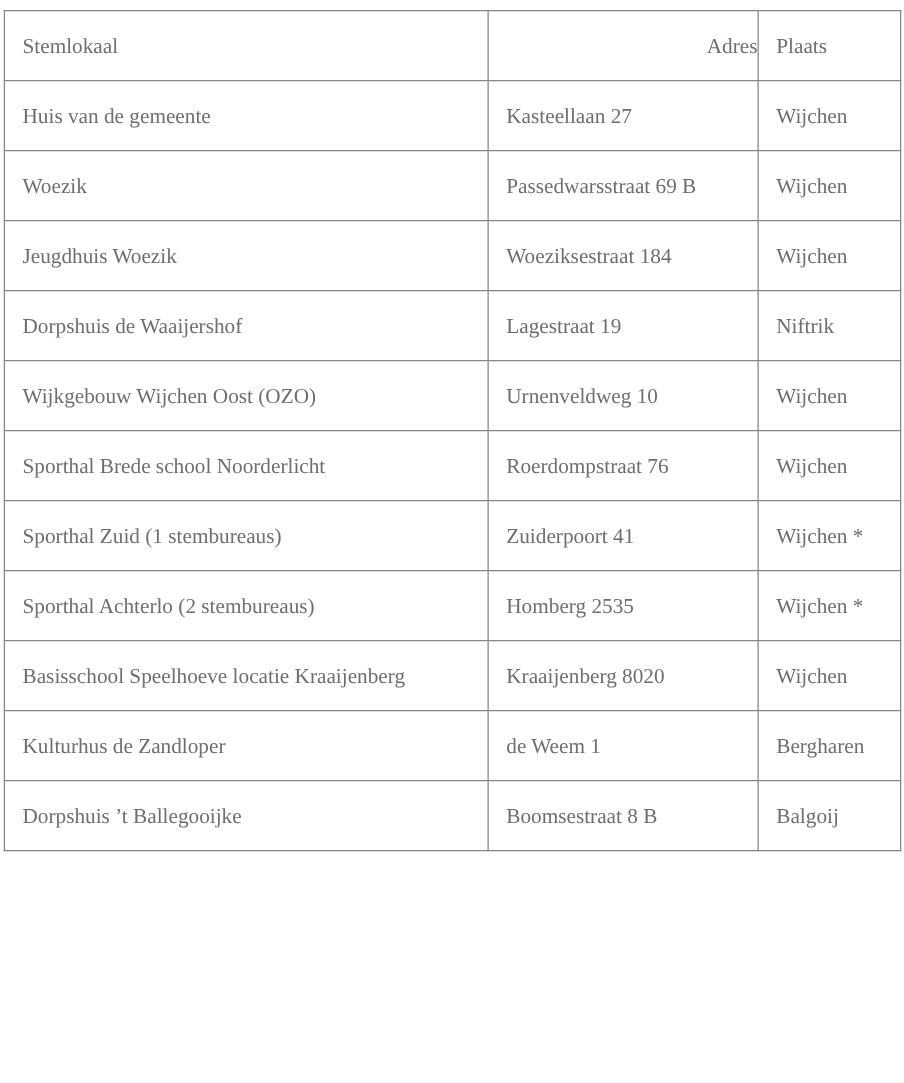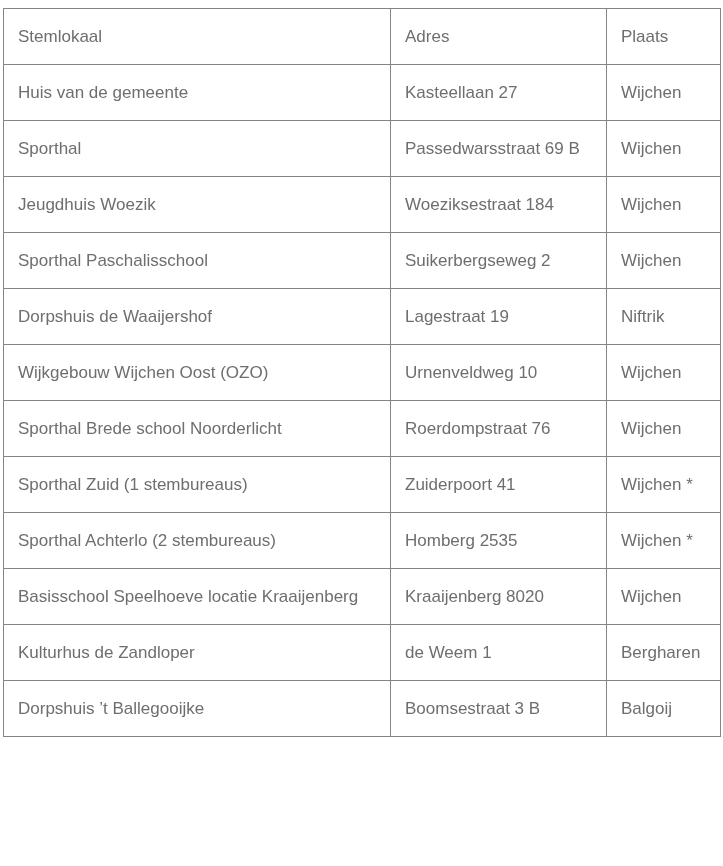--- a/index.html
+++ b/index.html
@@ -12,23 +12,24 @@
     color: #6e6e6e;
   }
   td, th {
     border: 1.5px solid #858585;
     height: 56px;
     padding: 0 0 0 14px;
     text-align: left;
     font-weight: normal;
     white-space: nowrap;
     box-sizing: border-box;
+    font-family: Liberation Serif, serif;
   }
   .c1 { width: 387px; }
-  .c2 { width: 216px; }
+  .c2 { width: 216px; text-align: right; }
   .c3 { width: 114px; }
 </style>
 </head>
 <body>
 
 <div class="wrap">
   <table>
     <thead>
       <tr>
         <th class="c1">Stemlokaal</th>
@@ -36,32 +37,27 @@
         <th class="c3">Plaats</th>
       </tr>
     </thead>
     <tbody>
       <tr>
         <td>Huis van de gemeente</td>
         <td>Kasteellaan 27</td>
         <td>Wijchen</td>
       </tr>
       <tr>
-        <td>Sporthal</td>
+        <td>Woezik</td>
         <td>Passedwarsstraat 69 B</td>
         <td>Wijchen</td>
       </tr>
       <tr>
         <td>Jeugdhuis Woezik</td>
         <td>Woeziksestraat 184</td>
-        <td>Wijchen</td>
-      </tr>
-      <tr>
-        <td>Sporthal Paschalisschool</td>
-        <td>Suikerbergseweg 2</td>
         <td>Wijchen</td>
       </tr>
       <tr>
         <td>Dorpshuis de Waaijershof</td>
         <td>Lagestraat 19</td>
         <td>Niftrik</td>
       </tr>
       <tr>
         <td>Wijkgebouw Wijchen Oost (OZO)</td>
         <td>Urnenveldweg 10</td>
@@ -87,18 +83,18 @@
         <td>Kraaijenberg 8020</td>
         <td>Wijchen</td>
       </tr>
       <tr>
         <td>Kulturhus de Zandloper</td>
         <td>de Weem 1</td>
         <td>Bergharen</td>
       </tr>
       <tr>
         <td>Dorpshuis ’t Ballegooijke</td>
-        <td>Boomsestraat 3 B</td>
+        <td>Boomsestraat 8 B</td>
         <td>Balgoij</td>
       </tr>
     </tbody>
   </table>
 </div>
 
 </body></html>

